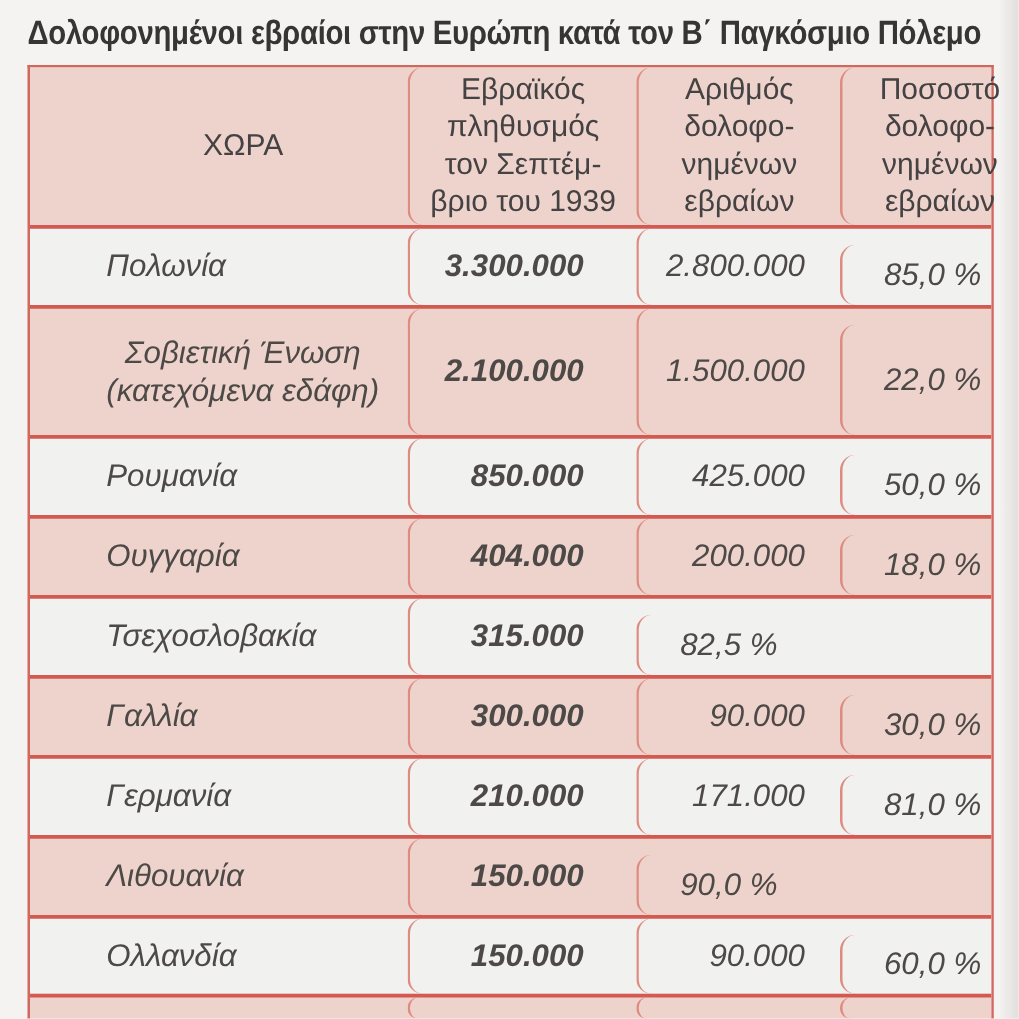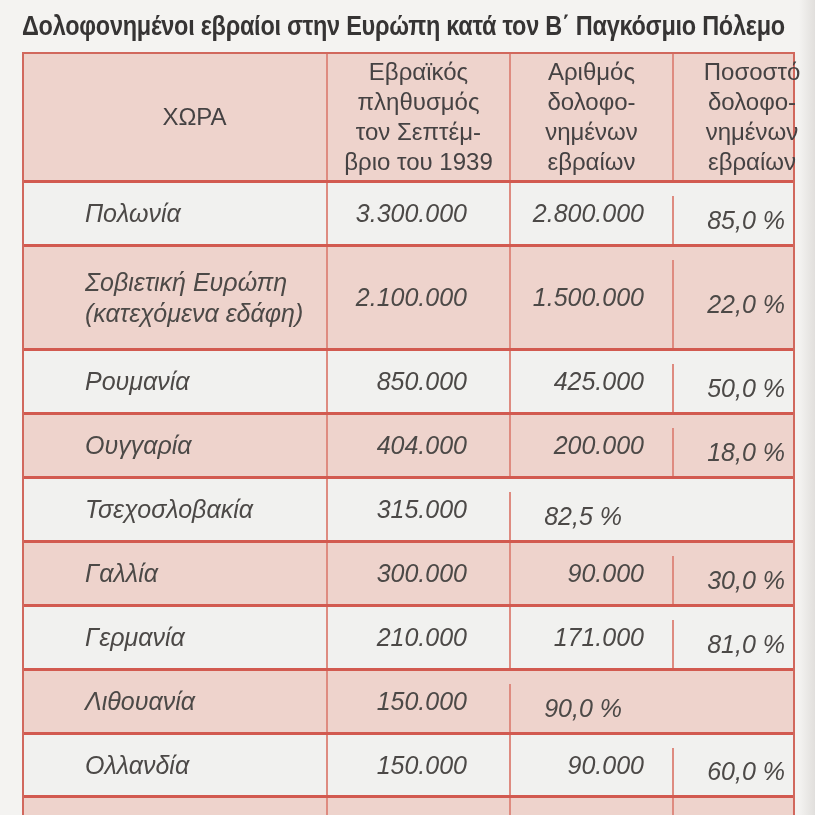--- a/index.html
+++ b/index.html
@@ -45,20 +45,21 @@
     box-sizing: border-box;
     width: 769px;
   }
   .row.sep { border-top: 3px solid #d25a50; }
   .cell {
     box-sizing: border-box;
     display: flex;
     align-items: center;
     flex: none;
     overflow: hidden;
+    border-radius: 12px;
   }
   .cell + .cell { border-left: 2px solid #de8b80; }
   .c1 { width: 263px; margin-left: 39px; }
   .c2 { width: 183px; }
   .c3 { width: 163px; }
   .c4 { width: 158px; }
 
   .header-row { height: 126px; background: #eed3cc; }
   .header-row .cell {
     justify-content: center;
@@ -73,28 +74,29 @@
   .r-pink  { background: #eed3cc; }
   .h-std { height: 64px; }
   .h-tall { height: 104px; }
   .h-last { height: 63px; }
   .h-partial { height: 20px; }
 
   .body-row .cell {
     font-style: italic;
     font-size: 25px;
     color: #4c4947;
+    text-align: center;
   }
   .cell.country {
     justify-content: flex-start;
     padding-left: 22px;
     line-height: 31px;
     white-space: pre-line;
   }
-  .cell.num-pop { justify-content: flex-end; padding-right: 42px; }
+  .cell.num-pop { justify-content: flex-end; padding-right: 42px; font-weight: bold; }
   .cell.num-murd { justify-content: flex-end; padding-right: 28px; }
   .cell.num-pct { justify-content: flex-end; padding-right: 45px; margin-top: 13px; }
 
   .scan-edge {
     position: absolute;
     right: 0; top: 0;
     width: 16px; height: 815px;
     background: linear-gradient(to right, rgba(110,100,95,0), rgba(110,100,95,0.14));
     pointer-events: none;
   }
@@ -125,21 +127,21 @@
     </div>
 
     <div class="row body-row sep r-white h-std">
       <div class="cell c1 country">Πολωνία</div>
       <div class="cell c2 num-pop">3.300.000</div>
       <div class="cell c3 num-murd">2.800.000</div>
       <div class="cell c4 num-pct">85,0 %</div>
     </div>
 
     <div class="row body-row sep r-pink h-tall">
-      <div class="cell c1 country">Σοβιετική Ευρώπη
+      <div class="cell c1 country">Σοβιετική Ένωση
 (κατεχόμενα εδάφη)</div>
       <div class="cell c2 num-pop">2.100.000</div>
       <div class="cell c3 num-murd">1.500.000</div>
       <div class="cell c4 num-pct">22,0 %</div>
     </div>
 
     <div class="row body-row sep r-white h-std">
       <div class="cell c1 country">Ρουμανία</div>
       <div class="cell c2 num-pop">850.000</div>
       <div class="cell c3 num-murd">425.000</div>

